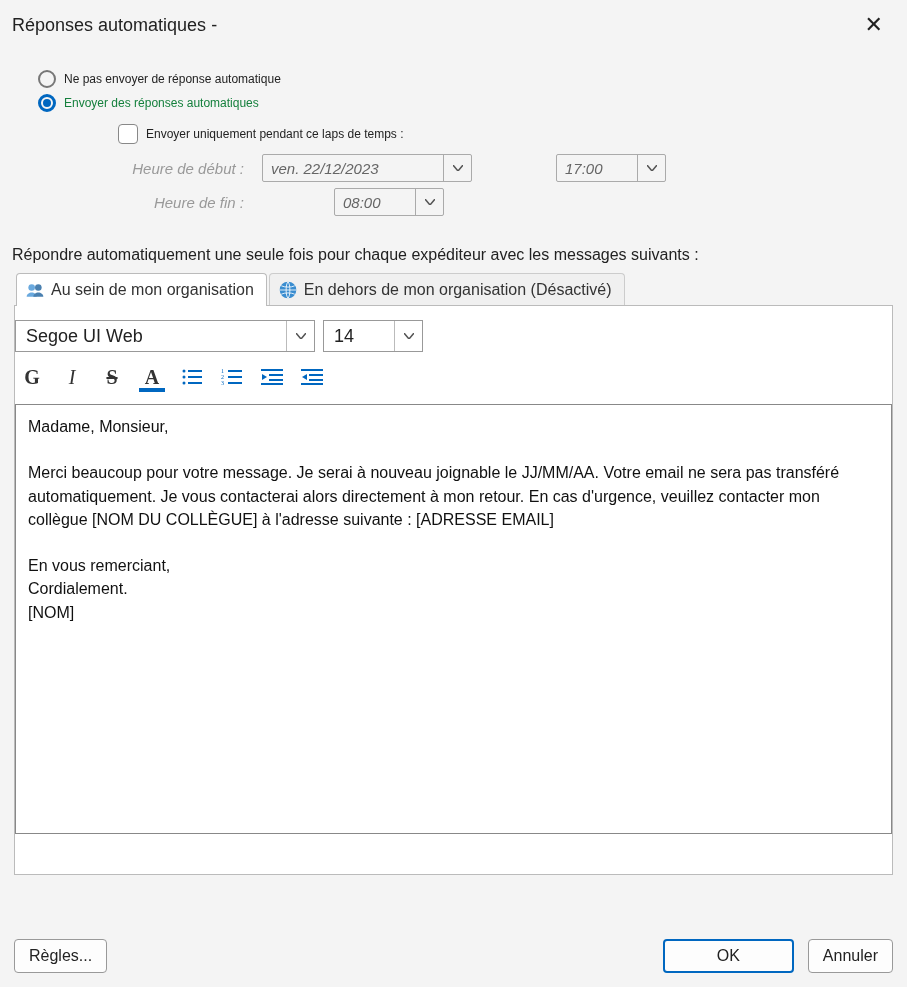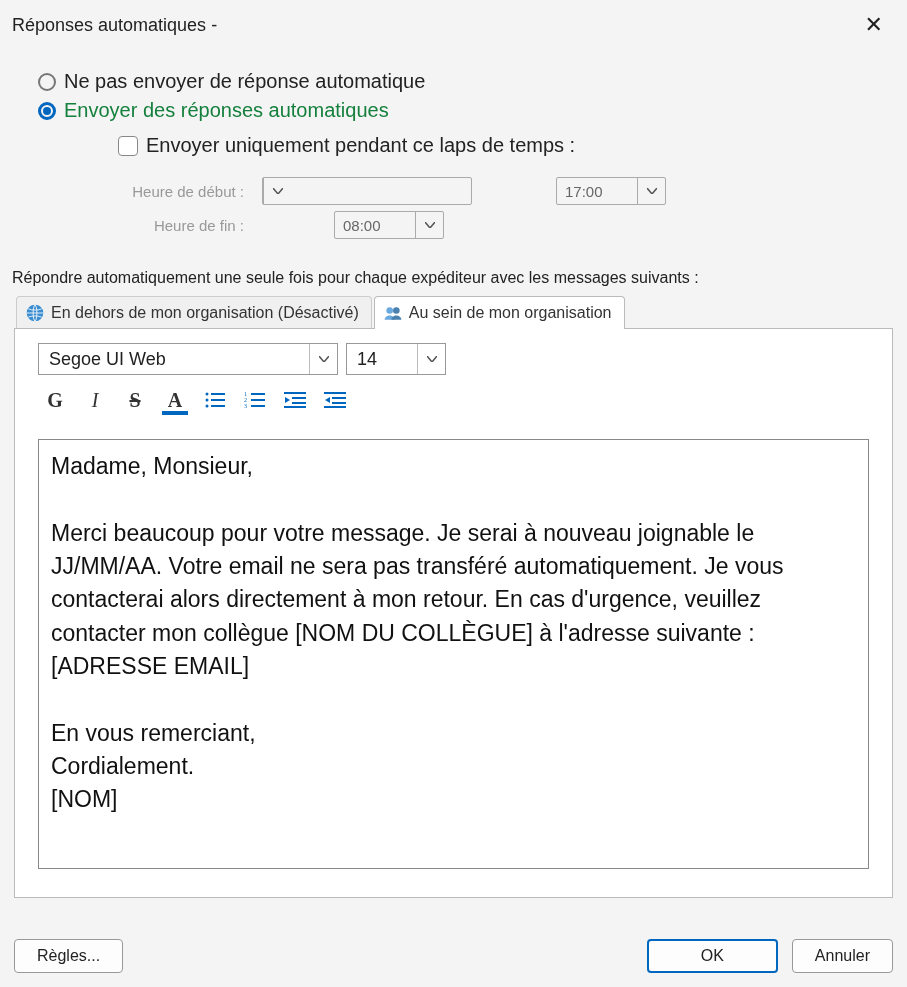--- a/index.html
+++ b/index.html
@@ -18,38 +18,38 @@
     display: flex; align-items: center; justify-content: space-between;
     padding: 10px 16px 4px 12px;
   }
   .titlebar .title { font-size: 18px; }
   .close-x { font-size: 22px; line-height: 1; padding: 4px 8px; cursor: pointer; }
   .content { padding: 8px 10px 0 10px; }
 
   .radio-row, .check-row { display: flex; align-items: center; gap: 8px; margin: 6px 0 6px 28px; }
   .radio-row { margin-left: 28px; }
   .radio-row:first-of-type { margin-top: 18px; }
-  .radio-label, .check-label { font-size: 20px; }
+  .radio-label, .check-label { font-size: 12px; }
   .radio-outer {
     width: 18px; height: 18px; border-radius: 50%;
     display: inline-flex; align-items: center; justify-content: center;
   }
   .radio-unchecked { border: 2px solid #777; }
   .radio-checked { border: 3px solid #0067c0; }
   .radio-checked::after {
     content: ""; width: 8px; height: 8px; border-radius: 50%; background: #0067c0;
   }
   .selected-text { color: #15803d; font-weight: 500; }
 
   .check-row { margin-left: 108px; margin-top: 12px; }
   .checkbox {
     width: 20px; height: 20px; border: 1.5px solid #888; border-radius: 4px; background: #fff;
   }
 
-  .time-grid { margin-left: 70px; margin-top: 20px; }
+  .time-grid { margin-left: 70px; margin-top: 10px; font-style: italic; }
   .time-row { display: flex; align-items: center; gap: 12px; margin: 6px 0; }
   .time-lbl { width: 170px; text-align: right; color: #999; font-size: 15px; padding-right: 6px; }
   .combo {
     display: inline-flex; align-items: stretch; border: 1px solid #aaa; background: #f4f4f4;
     border-radius: 2px; height: 28px;
   }
   .combo.date { width: 210px; }
   .combo.time { width: 110px; }
   .combo .val { flex: 1; padding: 4px 8px; color: #666; font-size: 15px; display:flex; align-items:center;}
   .combo .drop {
@@ -66,21 +66,21 @@
     display: flex; align-items: center; gap: 6px; padding: 6px 12px 6px 8px;
     border: 1px solid #ccc; border-bottom: none; background: #f0f0f0;
     border-top-left-radius: 4px; border-top-right-radius: 4px;
     margin-right: 2px; font-size: 16px; cursor: pointer;
     position: relative; top: 1px; color: #333;
   }
   .tab.active { background: #fff; border-color: #bbb; z-index: 2; }
   .tab .ico { width: 20px; height: 20px; }
   .tabpanel {
     border: 1px solid #bbb; background: #fff; margin: 0 4px 0 4px; height: 570px;
-    padding: 14px 23px; position: relative;
+    padding: 14px 0; position: relative;
   }
 
   .fmt-row1 { display: flex; gap: 8px; }
   .select-box {
     display: inline-flex; height: 32px; border: 1px solid #999; background: #fff;
   }
   .select-box.font { width: 300px; }
   .select-box.size { width: 100px; }
   .select-box .txt { flex: 1; padding: 4px 10px; font-size: 18px; display:flex; align-items:center;}
   .select-box .arr { width: 28px; border-left: 1px solid #bbb; display: flex; align-items: center; justify-content: center; cursor: pointer;}
@@ -90,31 +90,31 @@
     font-family: "Times New Roman", serif; font-size: 20px; width: 26px; height: 26px;
     display: inline-flex; align-items: center; justify-content: center; cursor: pointer; color: #333;
   }
   .fmt-btn.bold { font-weight: bold; }
   .fmt-btn.italic { font-style: italic; }
   .fmt-btn.strike { text-decoration: line-through; font-weight: 600;}
   .color-A { position: relative; font-weight: bold;}
   .color-A .bar { position: absolute; left: 0; right: 0; bottom: -2px; height: 4px; background: #0067c0; }
 
   .editor {
-    border: 1px solid #888; margin-top: 26px; padding: 10px 12px; height: 430px;
-    font-family: Arial, sans-serif; font-size: 23px; line-height: 1.45; color: #111;
+    border: 1px solid #888; margin-top: 14px; padding: 10px 12px; height: 430px;
+    font-family: Arial, sans-serif; font-size: 16px; line-height: 1.45; color: #111;
     white-space: pre-wrap; overflow: auto;
   }
 
   .footer {
     position: absolute; left: 0; right: 0; bottom: 14px; padding: 0 14px;
     display: flex; align-items: center;
   }
   .btn {
-    height: 34px; padding: 0 22px; border: 1px solid #999; background: #fdfdfd;
+    height: 34px; padding: 0 14px; border: 1px solid #999; background: #fdfdfd;
     border-radius: 4px; font-size: 16px; cursor: pointer; display: inline-flex; align-items: center; justify-content: center;
   }
   .btn.primary { border: 2px solid #0067c0; padding: 0 52px; }
   .footer .spacer { flex: 1; }
   .footer .btn + .btn { margin-left: 14px; }
 </style>
 </head>
 <body>
 
 <div class="window">
@@ -138,20 +138,21 @@
 
     <div class="check-row">
       <span class="checkbox"></span>
       <span class="check-label">Envoyer uniquement pendant ce laps de temps :</span>
     </div>
 
     <div class="time-grid">
       <div class="time-row">
         <span class="time-lbl">Heure de début :</span>
         <span class="combo date">
+          <span class="val">ven. 22/12/2023</span>
           <span class="drop">
               <svg class="chev" viewBox="0 0 10 6">
                 <path d="M0 0 L5 6 L10 0" fill="none" stroke="#555" stroke-width="1.5"></path>
               </svg>
             </span>
         </span>
         <span class="gap"></span>
         <span class="combo time">
           <span class="val">17:00</span>
           <span class="drop">
@@ -171,37 +172,37 @@
                 <path d="M0 0 L5 6 L10 0" fill="none" stroke="#555" stroke-width="1.5"></path>
               </svg>
             </span>
         </span>
       </div>
     </div>
 
     <div class="instruct">Répondre automatiquement une seule fois pour chaque expéditeur avec les messages suivants :</div>
 
     <div class="tabs">
-      <div class="tab">
-        <svg class="ico" viewBox="0 0 24 24">
-            <circle cx="12" cy="12" r="10" fill="#3a8dd0"></circle>
-            <path d="M2 12h20M12 2c3 3 3 17 0 20M12 2c-3 3-3 17 0 20" stroke="#fff" stroke-width="1" fill="none"></path>
-            <path d="M4 7c4 2 12 2 16 0M4 17c4-2 12-2 16 0" stroke="#fff" stroke-width="1" fill="none"></path>
-          </svg>
-        <span>En dehors de mon organisation (Désactivé)</span>
-      </div>
       <div class="tab active">
         <svg class="ico" viewBox="0 0 24 24">
             <circle cx="8" cy="9" r="4" fill="#6aa9de"></circle>
             <circle cx="16" cy="9" r="4" fill="#4a80b0"></circle>
             <path d="M2 20c0-3 3-5 6-5s6 2 6 5" fill="#6aa9de"></path>
             <path d="M10 20c0-3 3-5 6-5s6 2 6 5" fill="#4a80b0"></path>
           </svg>
         <span>Au sein de mon organisation</span>
       </div>
+      <div class="tab">
+        <svg class="ico" viewBox="0 0 24 24">
+            <circle cx="12" cy="12" r="10" fill="#3a8dd0"></circle>
+            <path d="M2 12h20M12 2c3 3 3 17 0 20M12 2c-3 3-3 17 0 20" stroke="#fff" stroke-width="1" fill="none"></path>
+            <path d="M4 7c4 2 12 2 16 0M4 17c4-2 12-2 16 0" stroke="#fff" stroke-width="1" fill="none"></path>
+          </svg>
+        <span>En dehors de mon organisation (Désactivé)</span>
+      </div>
     </div>
 
     <div class="tabpanel">
       <div class="fmt-row1">
         <span class="select-box font">
           <span class="txt">Segoe UI Web</span>
           <span class="arr">
               <svg class="chev" viewBox="0 0 10 6">
                 <path d="M0 0 L5 6 L10 0" fill="none" stroke="#555" stroke-width="1.5"></path>
               </svg>

